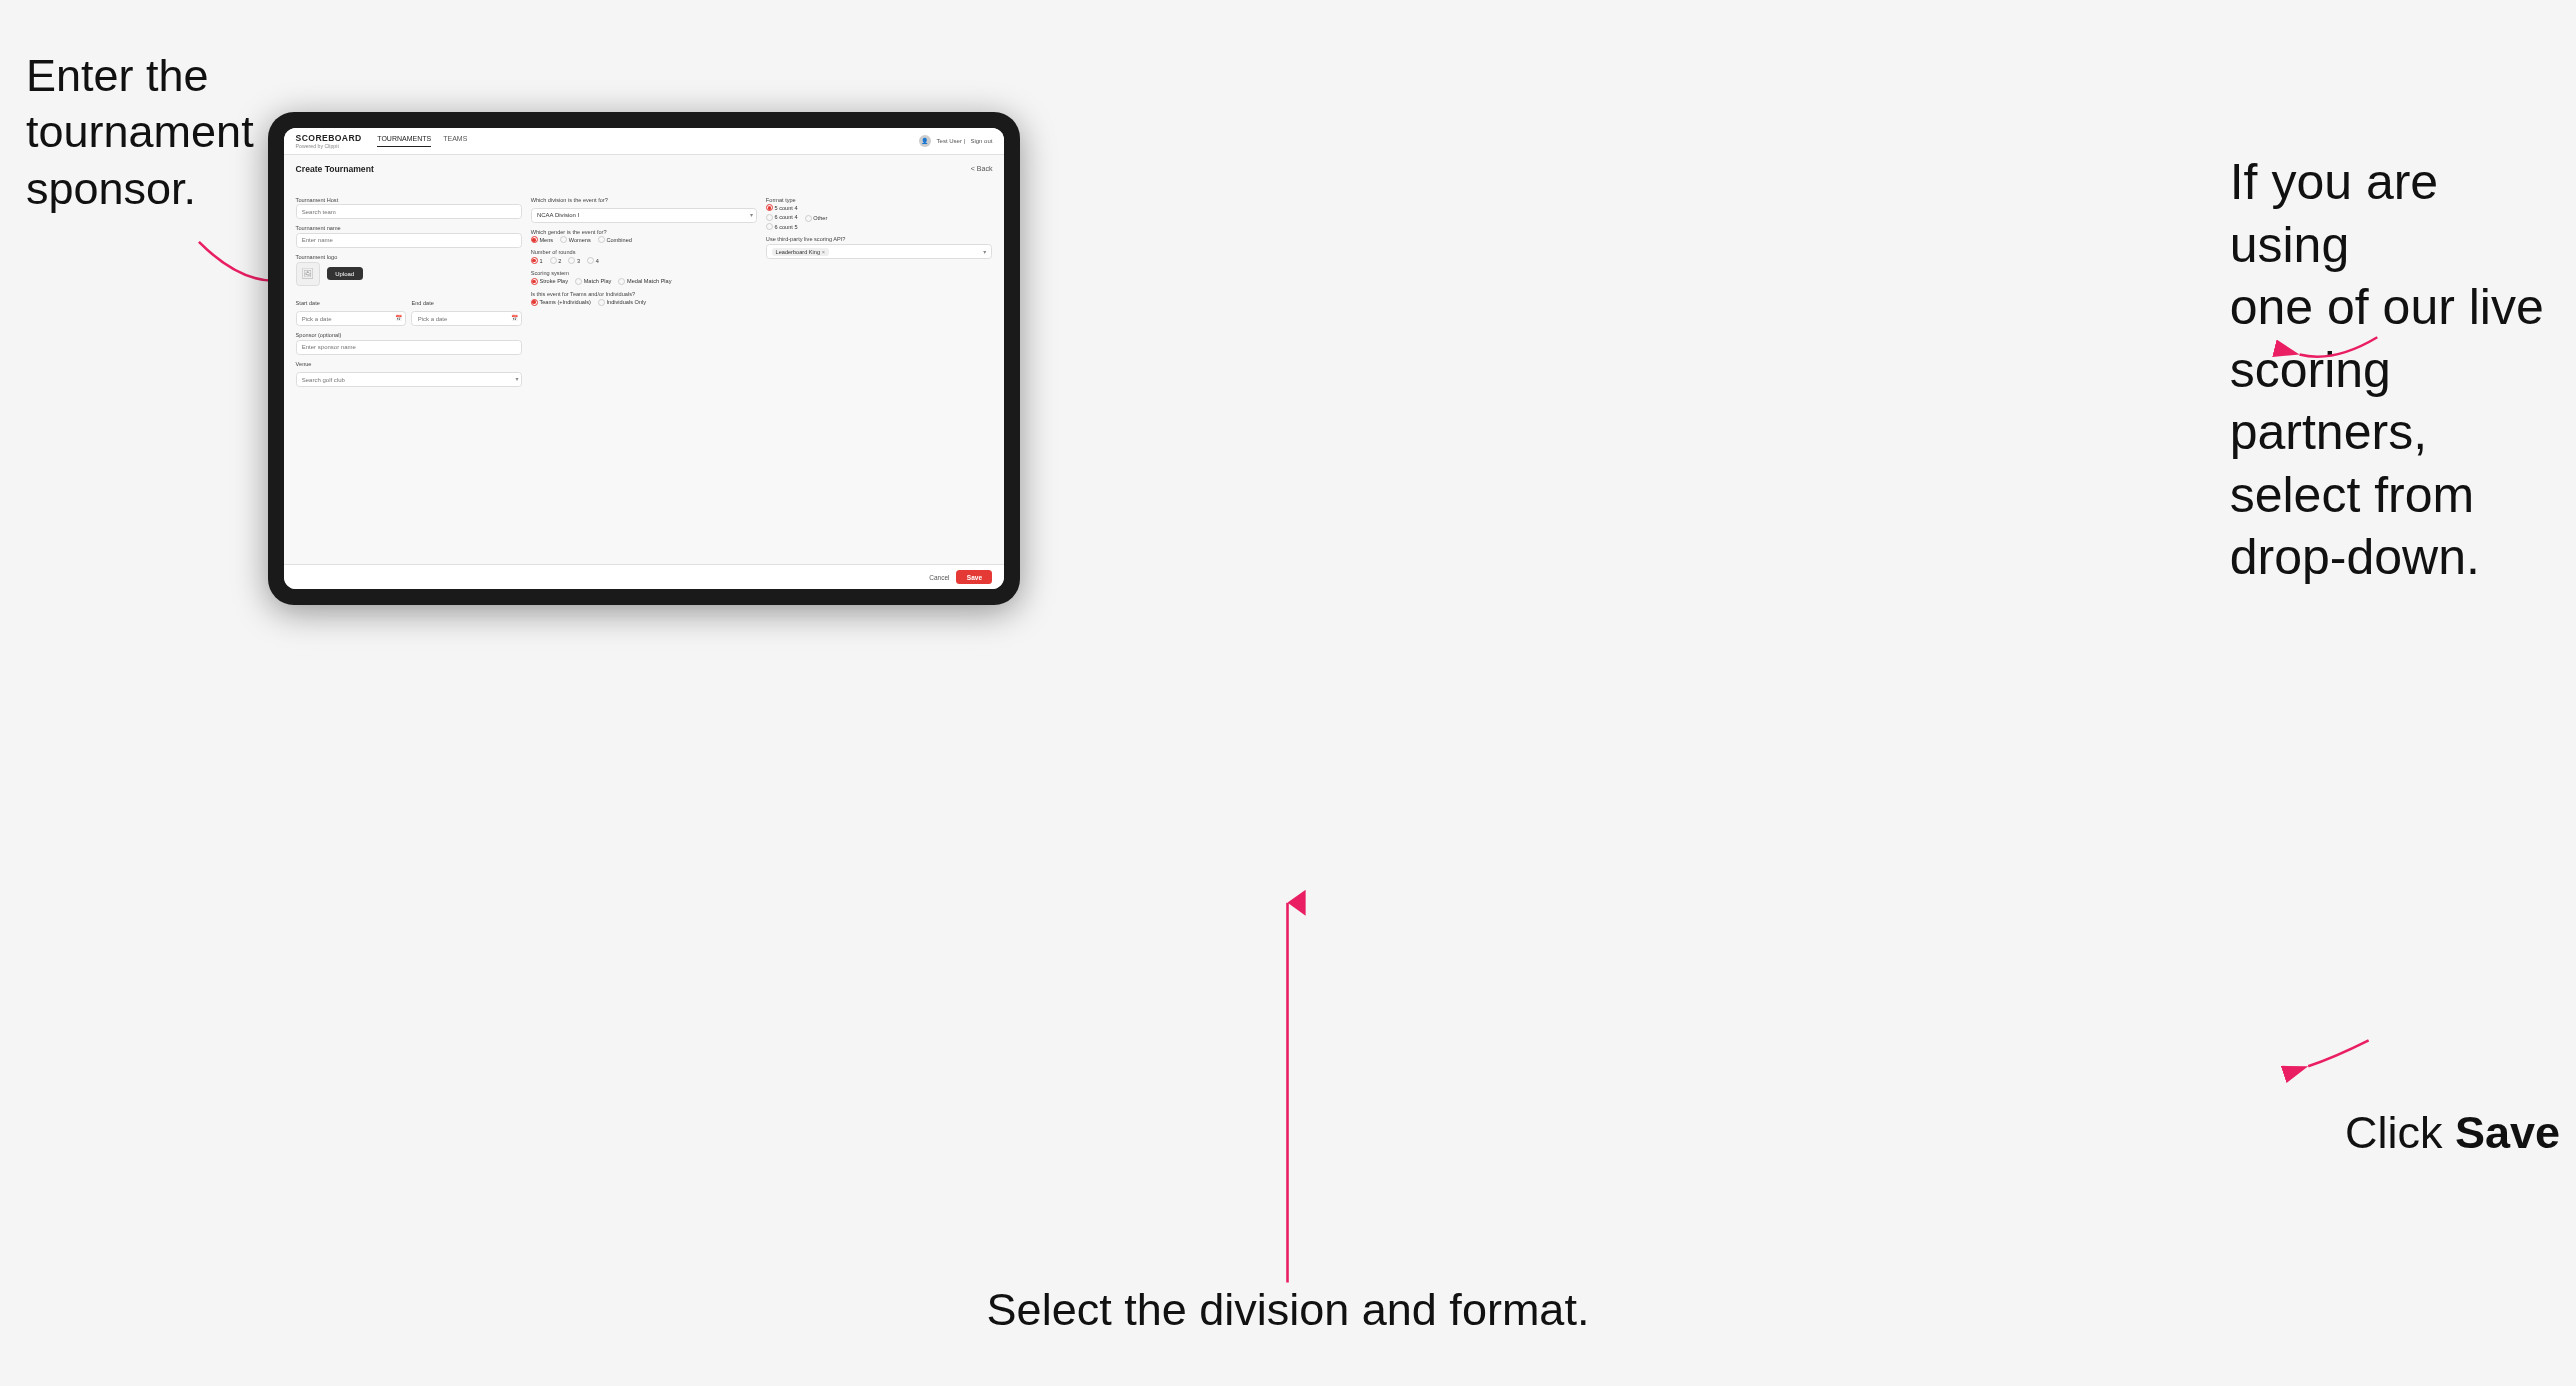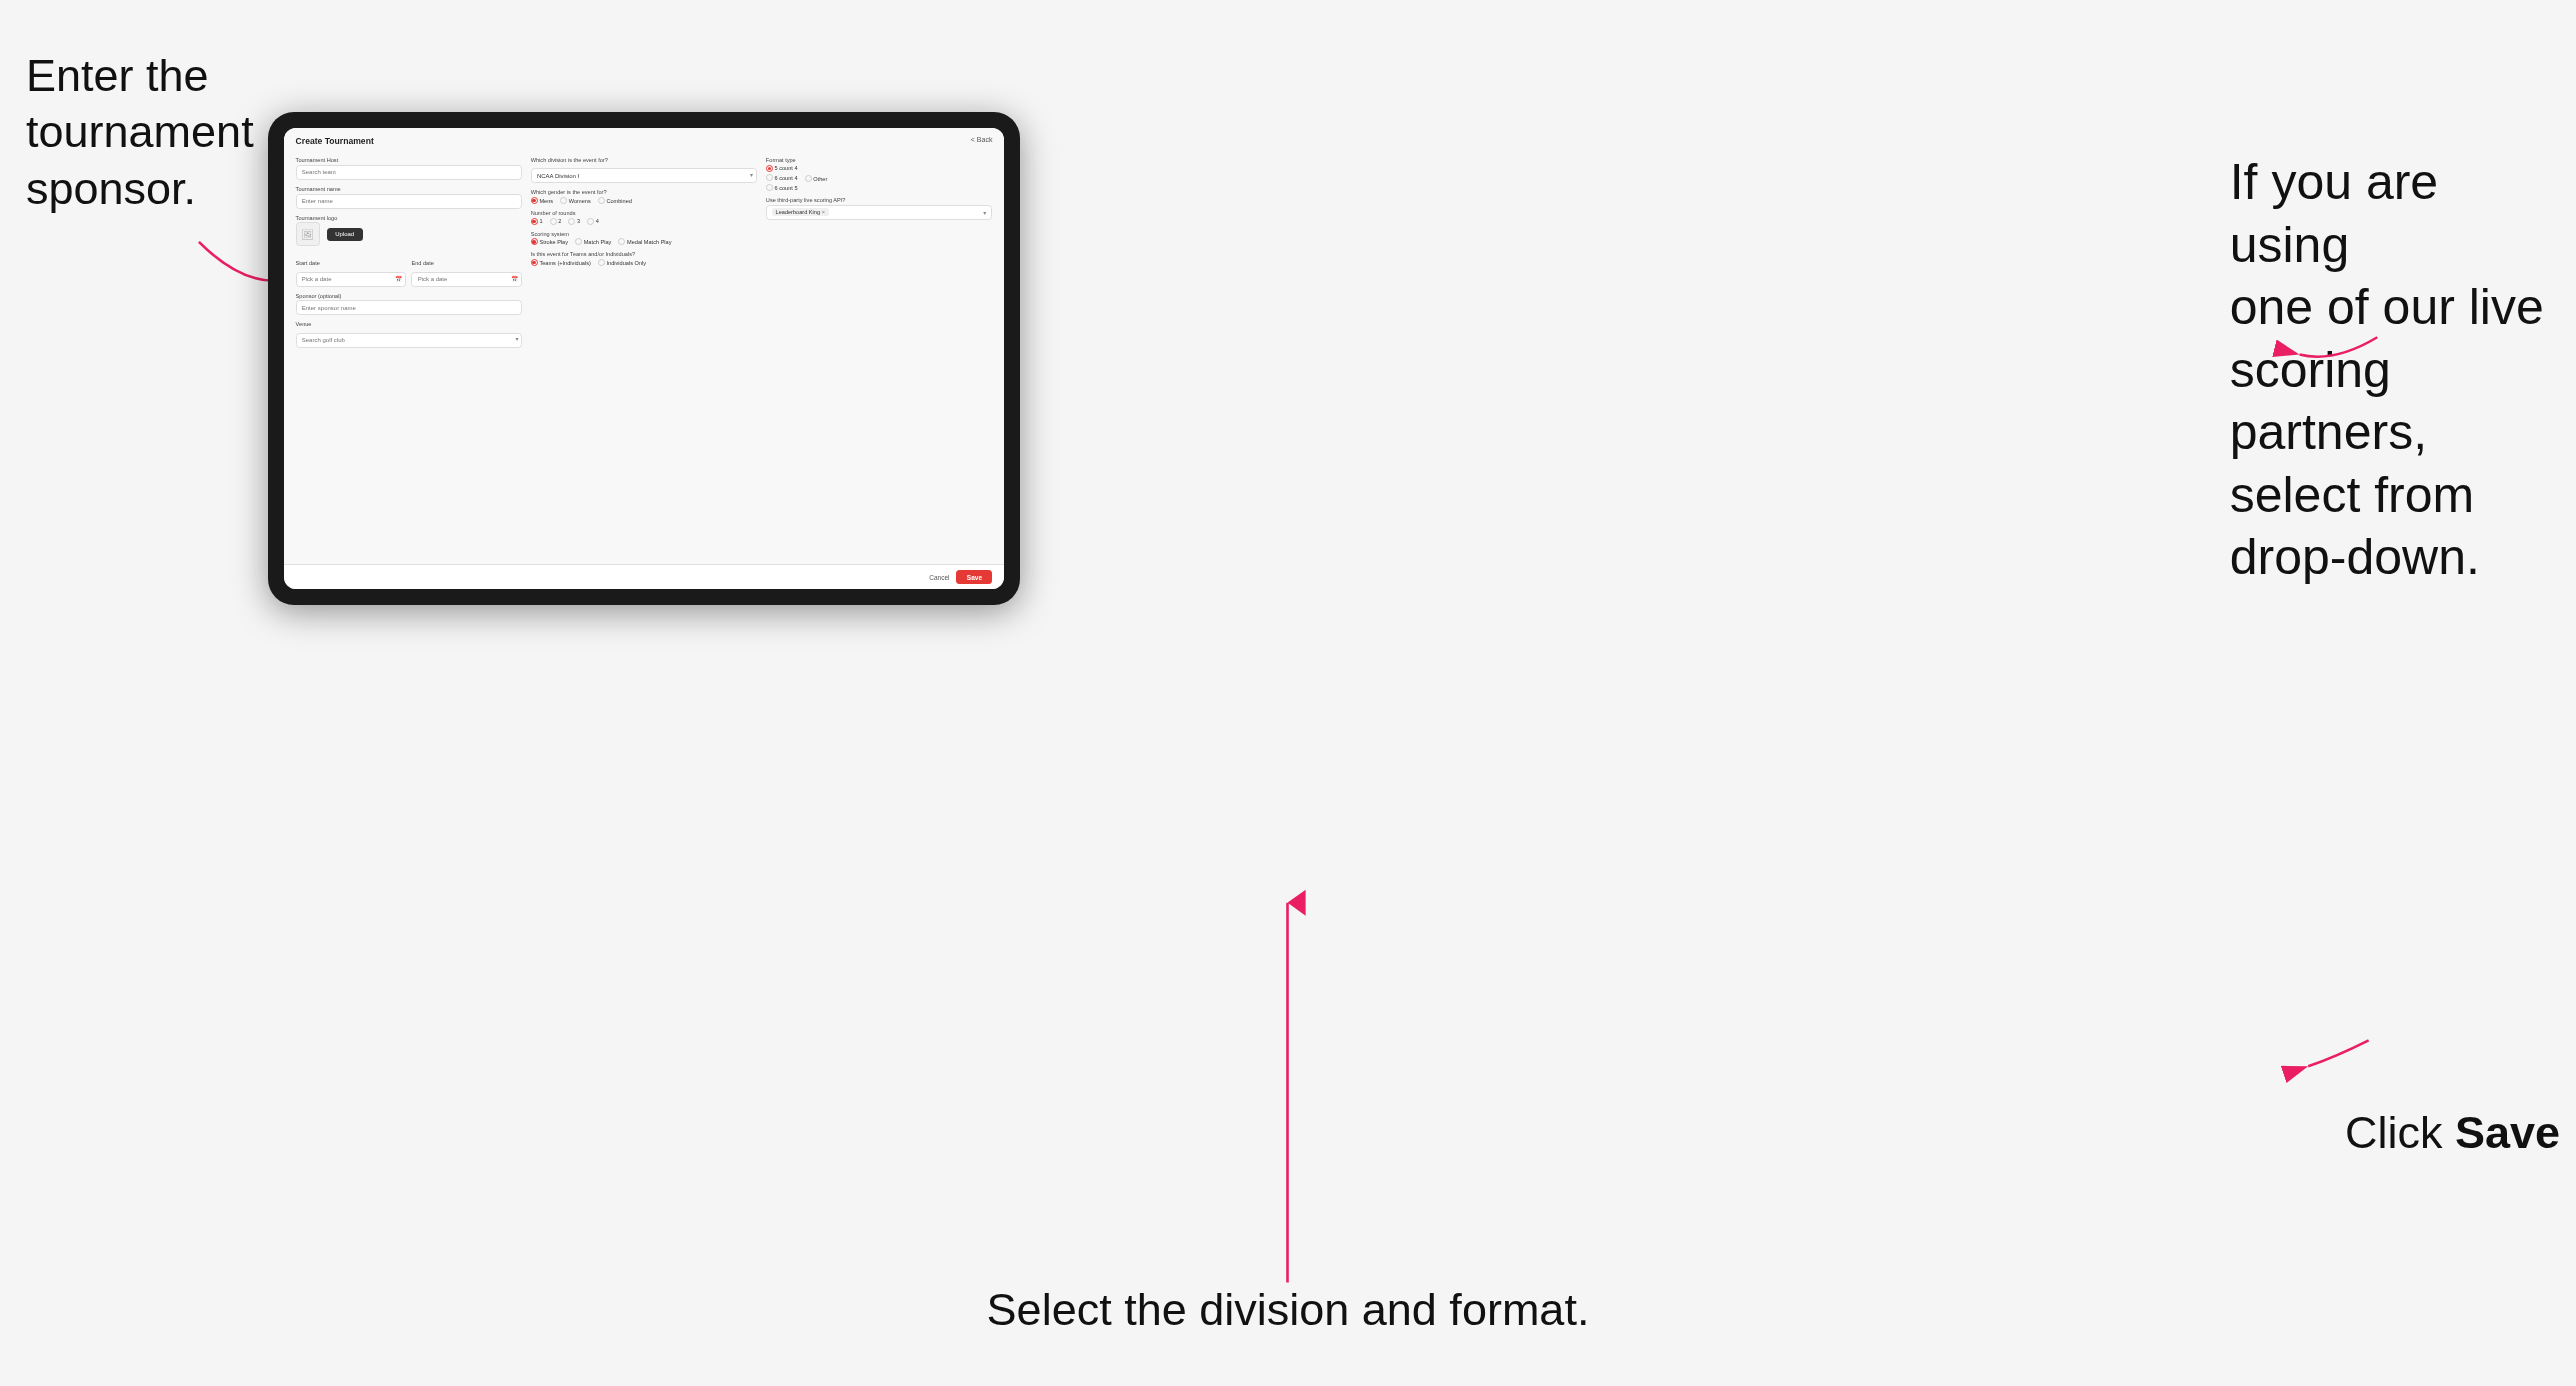--- a/index.html
+++ b/index.html
@@ -130,21 +130,22 @@
       flex: 1;
       overflow-y: auto;
       padding: 8.6px 12px 5.2px 12px;
       background: #f8f8f8;
     }
 
     
     .page-header {
       display: flex;
       justify-content: space-between;
-      margin-bottom: 11px;
+      align-items: center;
+      margin-bottom: 23px;
     }
     .page-title {
       font-size: 8.6px;
       font-weight: 600;
       color: #222;
     }
     .back-link {
       font-size: 7px;
       color: #555;
       cursor: pointer;
@@ -408,20 +409,35 @@
     <marker id="arrowhead4" markerWidth="10" markerHeight="7" refX="5" refY="0" orient="auto">
       <polygon points="0 7, 5 0, 10 7" fill="#e91e63"></polygon>
     </marker>
   </defs>
   <line x1="150" y1="480" x2="150" y2="40" stroke="#e91e63" stroke-width="3" marker-end="url(#arrowhead4)"></line>
 </svg>
 
 <div class="tablet-frame">
   <div class="tablet-screen">
 
+    <div class="nav-bar">
+      <div class="nav-logo">
+        <span class="nav-logo-main">SCOREBOARD</span>
+        <span class="nav-logo-sub">Powered by Clippit</span>
+      </div>
+      <div class="nav-tabs">
+        <span class="nav-tab active">TOURNAMENTS</span>
+        <span class="nav-tab">TEAMS</span>
+      </div>
+      <div class="nav-right">
+        <span class="nav-avatar">👤</span>
+        <span>Test User |</span>
+        <span style="cursor:pointer;color:#555;">Sign out</span>
+      </div>
+    </div>
 
     <div class="content">
 
       <div class="page-header">
         <span class="page-title">Create Tournament</span>
         <span class="back-link">&lt; Back</span>
       </div>
 
       <div class="form-layout">
 

